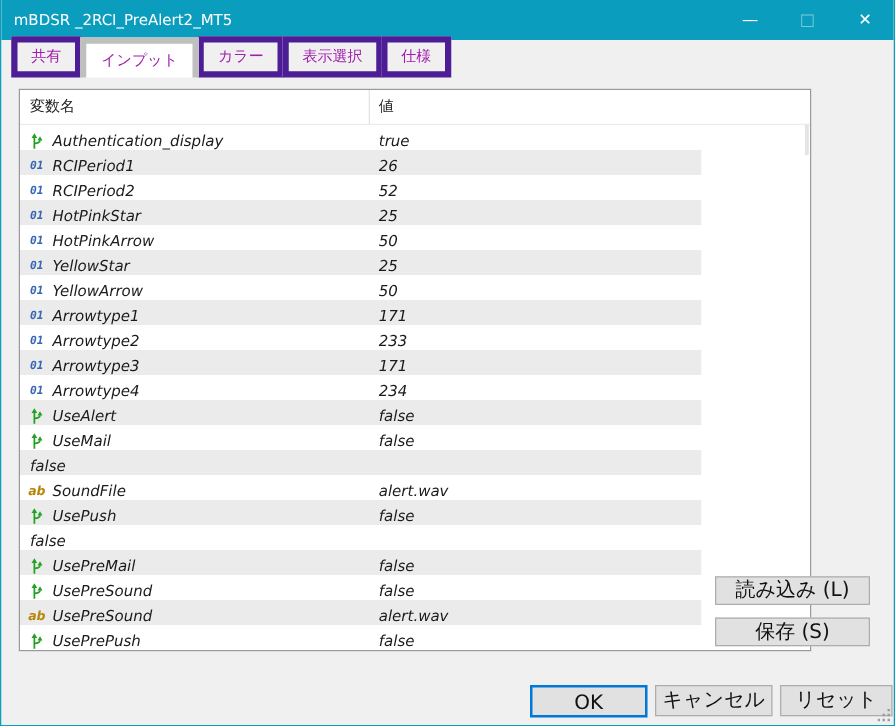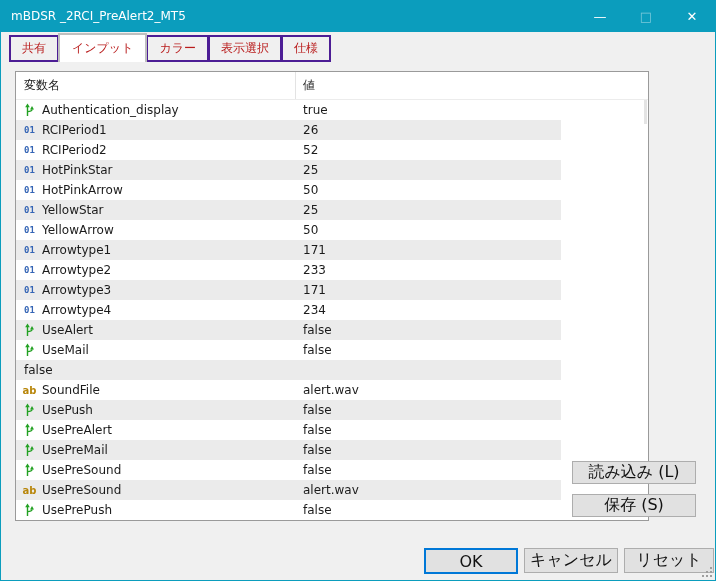--- a/index.html
+++ b/index.html
@@ -12,34 +12,34 @@
   }
   
   .titlebar{height:32px;background:#0b9dbd;display:flex;align-items:center;}
   .title{color:#ffffff;font-size:12px;padding-left:10px;white-space:nowrap;}
   .caption-buttons{margin-left:auto;display:flex;height:32px;}
   .cap-btn{width:46px;height:32px;display:flex;align-items:center;justify-content:center;
     color:#ffffff;font-size:13px;cursor:default;user-select:none;}
   .cap-btn.dimmed{color:rgba(255,255,255,0.45);}
   
   .tabbar{display:flex;align-items:flex-end;padding:7px 0 0 8px;height:30px;box-sizing:border-box;}
-  .tab{background:#f0f0f0;border:2px solid #4c1d95;padding:3px 11px 3px;margin-right:-1px;
-    position:relative;z-index:1;color:#b91c1c;white-space:nowrap;}
+  .tab{background:#f0f0f0;border:5px solid #4c1d95;padding:3px 11px 3px;margin-right:-1px;
+    position:relative;z-index:1;color:#a21caf;white-space:nowrap;}
   .tab.active{background:#ffffff;border-color:#bfbfbf;border-bottom:none;
     padding:5px 12px 5px;z-index:3;}
   
   .ptable{position:absolute;left:14px;top:71px;width:634px;height:450px;box-sizing:border-box;
     background:#ffffff;border:1px solid #9a9a9a;overflow:hidden;}
   .col-divider{position:absolute;left:279px;top:0;bottom:0;width:1px;background:#e3e3e3;}
   .thead{display:flex;height:27px;align-items:center;border-bottom:1px solid #ececec;
     position:relative;z-index:2;color:#222;}
   .thead .h-name{width:279px;padding-left:8px;box-sizing:border-box;}
   .thead .h-value{padding-left:8px;}
   .tbody{position:relative;z-index:2;}
-  .trow{display:flex;height:20px;align-items:center;width:545px;background:#ffffff;}
+  .trow{display:flex;height:20px;align-items:flex-end;width:545px;background:#ffffff;font-style:italic;}
   .trow.alt{background:#ebebeb;}
   .cell-name{width:279px;box-sizing:border-box;display:flex;align-items:center;padding-left:6px;gap:5px;overflow:hidden;}
   .pname{white-space:nowrap;}
   .cell-value{padding-left:8px;white-space:nowrap;}
   .picon{width:15px;display:inline-flex;justify-content:center;align-items:center;flex:0 0 15px;}
   .i-int{font-size:9px;font-weight:700;color:#3565b5;letter-spacing:0px;font-family:"DejaVu Sans Mono",monospace;}
   .i-str{font-size:10px;font-weight:700;color:#b8860b;}
   .scroll-thumb{position:absolute;right:1px;top:28px;width:3px;height:24px;background:#e4e4e4;z-index:4;}
   
   .btn{position:absolute;box-sizing:border-box;background:#e1e1e1;border:1px solid #adadad;
@@ -210,31 +210,20 @@
                 <path d="M4.5 0.5 L2.2 4.3 L6.8 4.3 Z" fill="#22a122"></path>
                 <path d="M4.5 8.6 Q9 8.6 9 6.2" stroke="#22a122" stroke-width="1.4" fill="none"></path>
                 <path d="M9 2.9 L7 6.4 L11 6.4 Z" fill="#22a122"></path>
               </svg>
             </span>
             <span class="pname">UsePush</span>
           </div>
           <div class="cell-value">false</div>
         </div>
         <div class="trow">
-          <div class="cell-name">
-            <span class="picon">
-              <svg width="13" height="14" viewBox="0 0 13 14">
-                <path d="M4.5 13 V3.5" stroke="#22a122" stroke-width="1.4" fill="none"></path>
-                <path d="M4.5 0.5 L2.2 4.3 L6.8 4.3 Z" fill="#22a122"></path>
-                <path d="M4.5 8.6 Q9 8.6 9 6.2" stroke="#22a122" stroke-width="1.4" fill="none"></path>
-                <path d="M9 2.9 L7 6.4 L11 6.4 Z" fill="#22a122"></path>
-              </svg>
-            </span>
-            <span class="pname">UsePreAlert</span>
-          </div>
           <div class="cell-value">false</div>
         </div>
         <div class="trow alt">
           <div class="cell-name">
             <span class="picon">
               <svg width="13" height="14" viewBox="0 0 13 14">
                 <path d="M4.5 13 V3.5" stroke="#22a122" stroke-width="1.4" fill="none"></path>
                 <path d="M4.5 0.5 L2.2 4.3 L6.8 4.3 Z" fill="#22a122"></path>
                 <path d="M4.5 8.6 Q9 8.6 9 6.2" stroke="#22a122" stroke-width="1.4" fill="none"></path>
                 <path d="M9 2.9 L7 6.4 L11 6.4 Z" fill="#22a122"></path>

